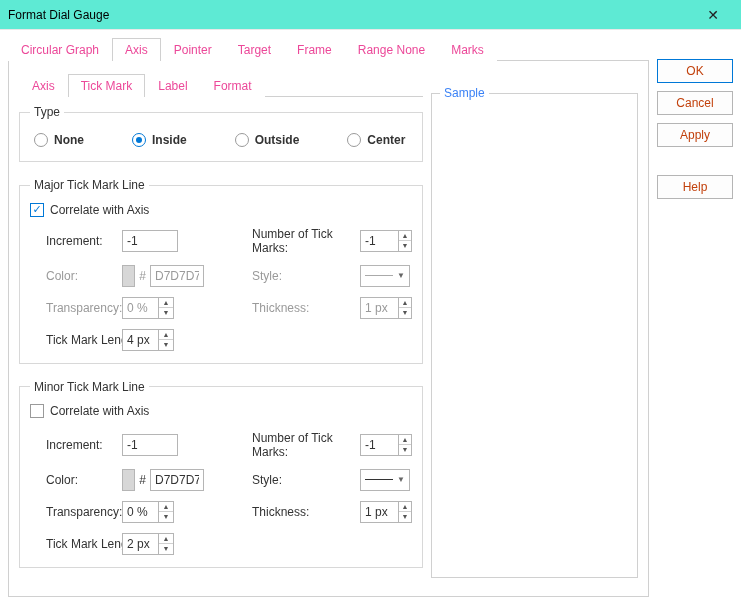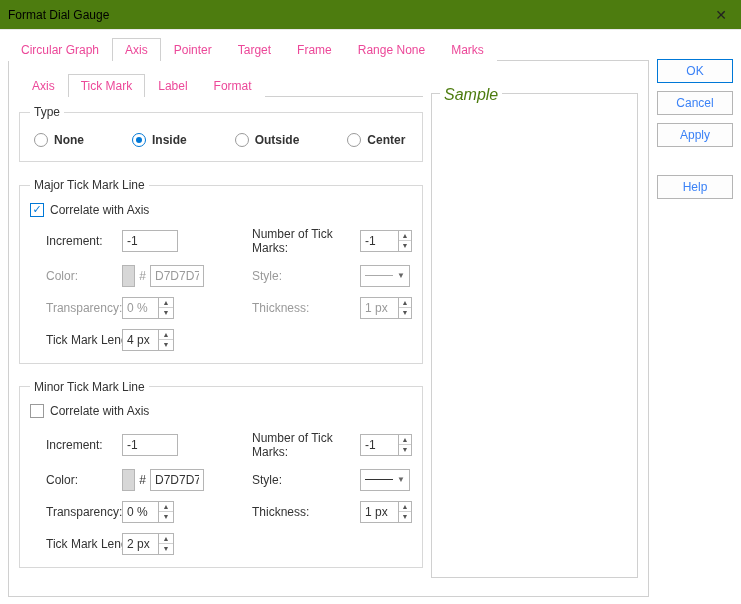--- a/index.html
+++ b/index.html
@@ -11,22 +11,22 @@
     color: #333;
     width: 741px;
     height: 604px;
     overflow: hidden;
   }
   .titlebar {
     height: 30px;
     display: flex;
     align-items: center;
     justify-content: space-between;
-    padding: 0 0 0 8px;
-    background: #4d7c0f;
+    padding: 0 8px 0 8px;
+    background: #5eead4;
     border-bottom: 1px solid #e8e8e8;
   }
   .titlebar .title { font-size: 12px; color: #000; }
   .titlebar .close {
     width: 40px; height: 30px;
     display: flex; align-items: center; justify-content: center;
     font-size: 14px; color: #222;
   }
   .body {
     display: flex;
@@ -185,35 +185,34 @@
   .stylebox.disabled .line { border-top-color:#aaa; }
   .stylebox .tri { font-size:8px; color:#666;}
   .sample {
     border:1px solid #d0d0d0;
     height: 485px;
     position: relative;
     background:#fff;
   }
   .sample .cap {
     position:absolute; top:-8px; left:8px;
-    background:#fff; padding:0 4px; color:#4d7c0f;
-    font-size:16px;
-    font-style:italic;
+    background:#fff; padding:0 4px; color:#3b82f6;
+    font-size:12px;
   }
   .rightcol {
     width: 76px;
     display:flex; flex-direction:column; gap:8px;
     padding-top: 22px;
   }
   .btn {
     height: 24px;
     border:1px solid #b5b5b5;
     background:#fdfdfd;
     display:flex; align-items:center; justify-content:center;
-    color:#3b82f6;
+    color:#c2410c;
   }
   .btn.primary { border-color:#0078d7; }
   .spacer { height: 12px; }
 </style>
 </head>
 <body>
 
 <div class="titlebar">
   <span class="title">Format Dial Gauge</span>
   <div class="close">✕</div>

